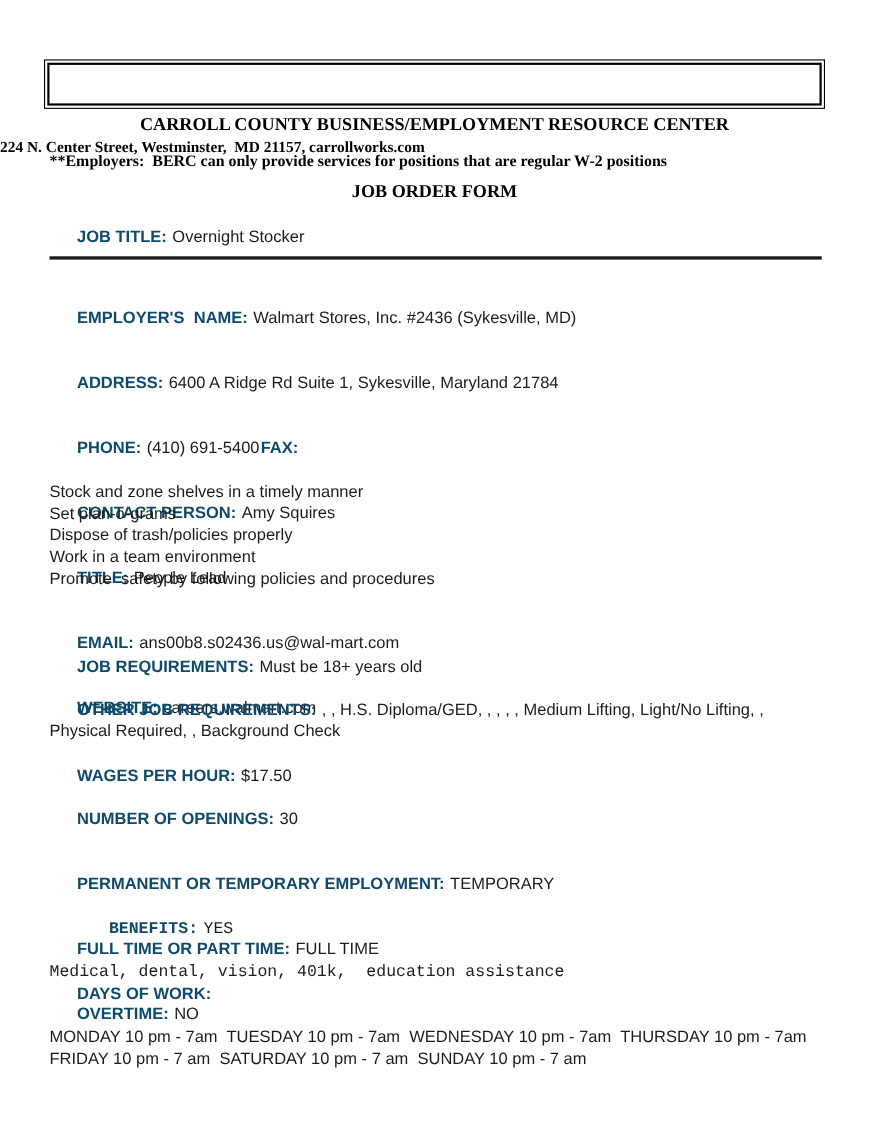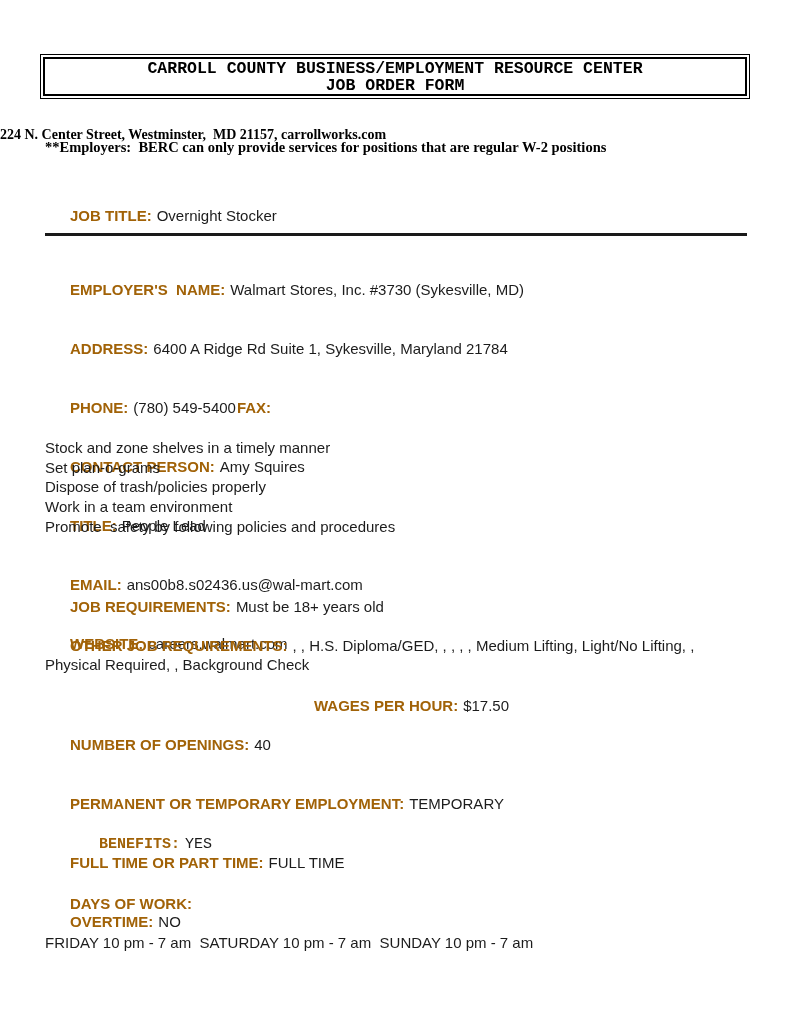--- a/index.html
+++ b/index.html
@@ -30,26 +30,27 @@
   }
   .hbox-inner {
     box-sizing: border-box;
     width: 100%;
     height: 100%;
     border: 2px solid #000;
     text-align: center;
     padding-top: 1px;
   }
   .htitle {
-    font-family: Liberation Mono, monospace;
+    font-family: Liberation Serif, serif;
     font-weight: 700;
     font-size: 16.5px;
     line-height: 17px;
     color: #000;
     white-space: pre;
+    margin-top: 44px;
   }
   .haddr {
     position: absolute;
     left: 0;
     top: 103px;
     width: 792px;
     text-align: left;
     font-family: "Liberation Serif", serif;
     font-weight: 700;
     font-size: 14px;
@@ -76,41 +77,41 @@
     width: 708px;
   }
   .line {
     font-size: 15px;
     line-height: 19.7px;
     white-space: pre-wrap;
     color: #1c1c1c;
   }
   .lbl {
     font-weight: 700;
-    color: #a16207;
+    color: #0c4a6e;
     margin-right: 5px;
   }
   .lbl.tail {
     margin-left: 1px;
     margin-right: 0;
   }
   .b-jobtitle   { top: 186px; }
   .rule {
     position: absolute;
     left: 45px;
     top: 233px;
     width: 702px;
     height: 3px;
     background: #1a1a1a;
   }
   .b-employer   { top: 260px; }
   .b-desc       { top: 438px; }
   .b-jobreq     { top: 577px; }
   .b-otherreq   { top: 616px; width: 706px; }
-  .b-wages      { top: 676px; text-align: center; }
+  .b-wages      { top: 676px; }
   .b-openings   { top: 715px; }
   .b-benefits   { top: 815px; font-family: Liberation Mono, monospace; }
   .b-days       { top: 874px; }
 </style>
 </head>
 <body>
 
 <div class="page">
 
   <div class="hbox">
@@ -127,27 +128,27 @@
   <div class="block b-jobtitle">
     <div class="line">
       <span class="lbl">JOB TITLE:</span><span class="val">Overnight Stocker</span>
     </div>
   </div>
 
   <div class="rule"></div>
 
   <div class="block b-employer">
     <div class="line">
-      <span class="lbl">EMPLOYER'S  NAME:</span><span class="val">Walmart Stores, Inc. #3730 (Sykesville, MD)</span>
+      <span class="lbl">EMPLOYER'S  NAME:</span><span class="val">Walmart Stores, Inc. #2436 (Sykesville, MD)</span>
     </div>
     <div class="line">
       <span class="lbl">ADDRESS:</span><span class="val">6400 A Ridge Rd Suite 1, Sykesville, Maryland 21784</span>
     </div>
     <div class="line">
-      <span class="lbl">PHONE:</span><span class="val">(780) 549-5400</span><span class="lbl tail">FAX:</span><span class="val"></span>
+      <span class="lbl">PHONE:</span><span class="val">(410) 691-5400</span><span class="lbl tail">FAX:</span><span class="val"></span>
     </div>
     <div class="line">
       <span class="lbl">CONTACT PERSON:</span><span class="val">Amy Squires</span>
     </div>
     <div class="line">
       <span class="lbl">TITLE:</span><span class="val">People Lead</span>
     </div>
     <div class="line">
       <span class="lbl">EMAIL:</span><span class="val">ans00b8.s02436.us@wal-mart.com</span>
     </div>
@@ -177,39 +178,41 @@
   </div>
 
   <div class="block b-wages">
     <div class="line">
       <span class="lbl">WAGES PER HOUR:</span><span class="val">$17.50</span>
     </div>
   </div>
 
   <div class="block b-openings">
     <div class="line">
-      <span class="lbl">NUMBER OF OPENINGS:</span><span class="val">40</span>
+      <span class="lbl">NUMBER OF OPENINGS:</span><span class="val">30</span>
     </div>
     <div class="line">
       <span class="lbl">PERMANENT OR TEMPORARY EMPLOYMENT:</span><span class="val">TEMPORARY</span>
     </div>
     <div class="line">
       <span class="lbl">FULL TIME OR PART TIME:</span><span class="val">FULL TIME</span>
     </div>
     <div class="line">
       <span class="lbl">OVERTIME:</span><span class="val">NO</span>
     </div>
   </div>
 
   <div class="block b-benefits">
     <div class="line">
       <span class="lbl">BENEFITS:</span><span class="val">YES</span>
     </div>
+    <div class="line">Medical, dental, vision, 401k,  education assistance</div>
   </div>
 
   <div class="block b-days">
     <div class="line">
       <span class="lbl">DAYS OF WORK:</span>
     </div>
+    <div class="line">MONDAY 10 pm - 7am  TUESDAY 10 pm - 7am  WEDNESDAY 10 pm - 7am  THURSDAY 10 pm - 7am</div>
     <div class="line">FRIDAY 10 pm - 7 am  SATURDAY 10 pm - 7 am  SUNDAY 10 pm - 7 am</div>
   </div>
 
 </div>
 
 </body></html>

